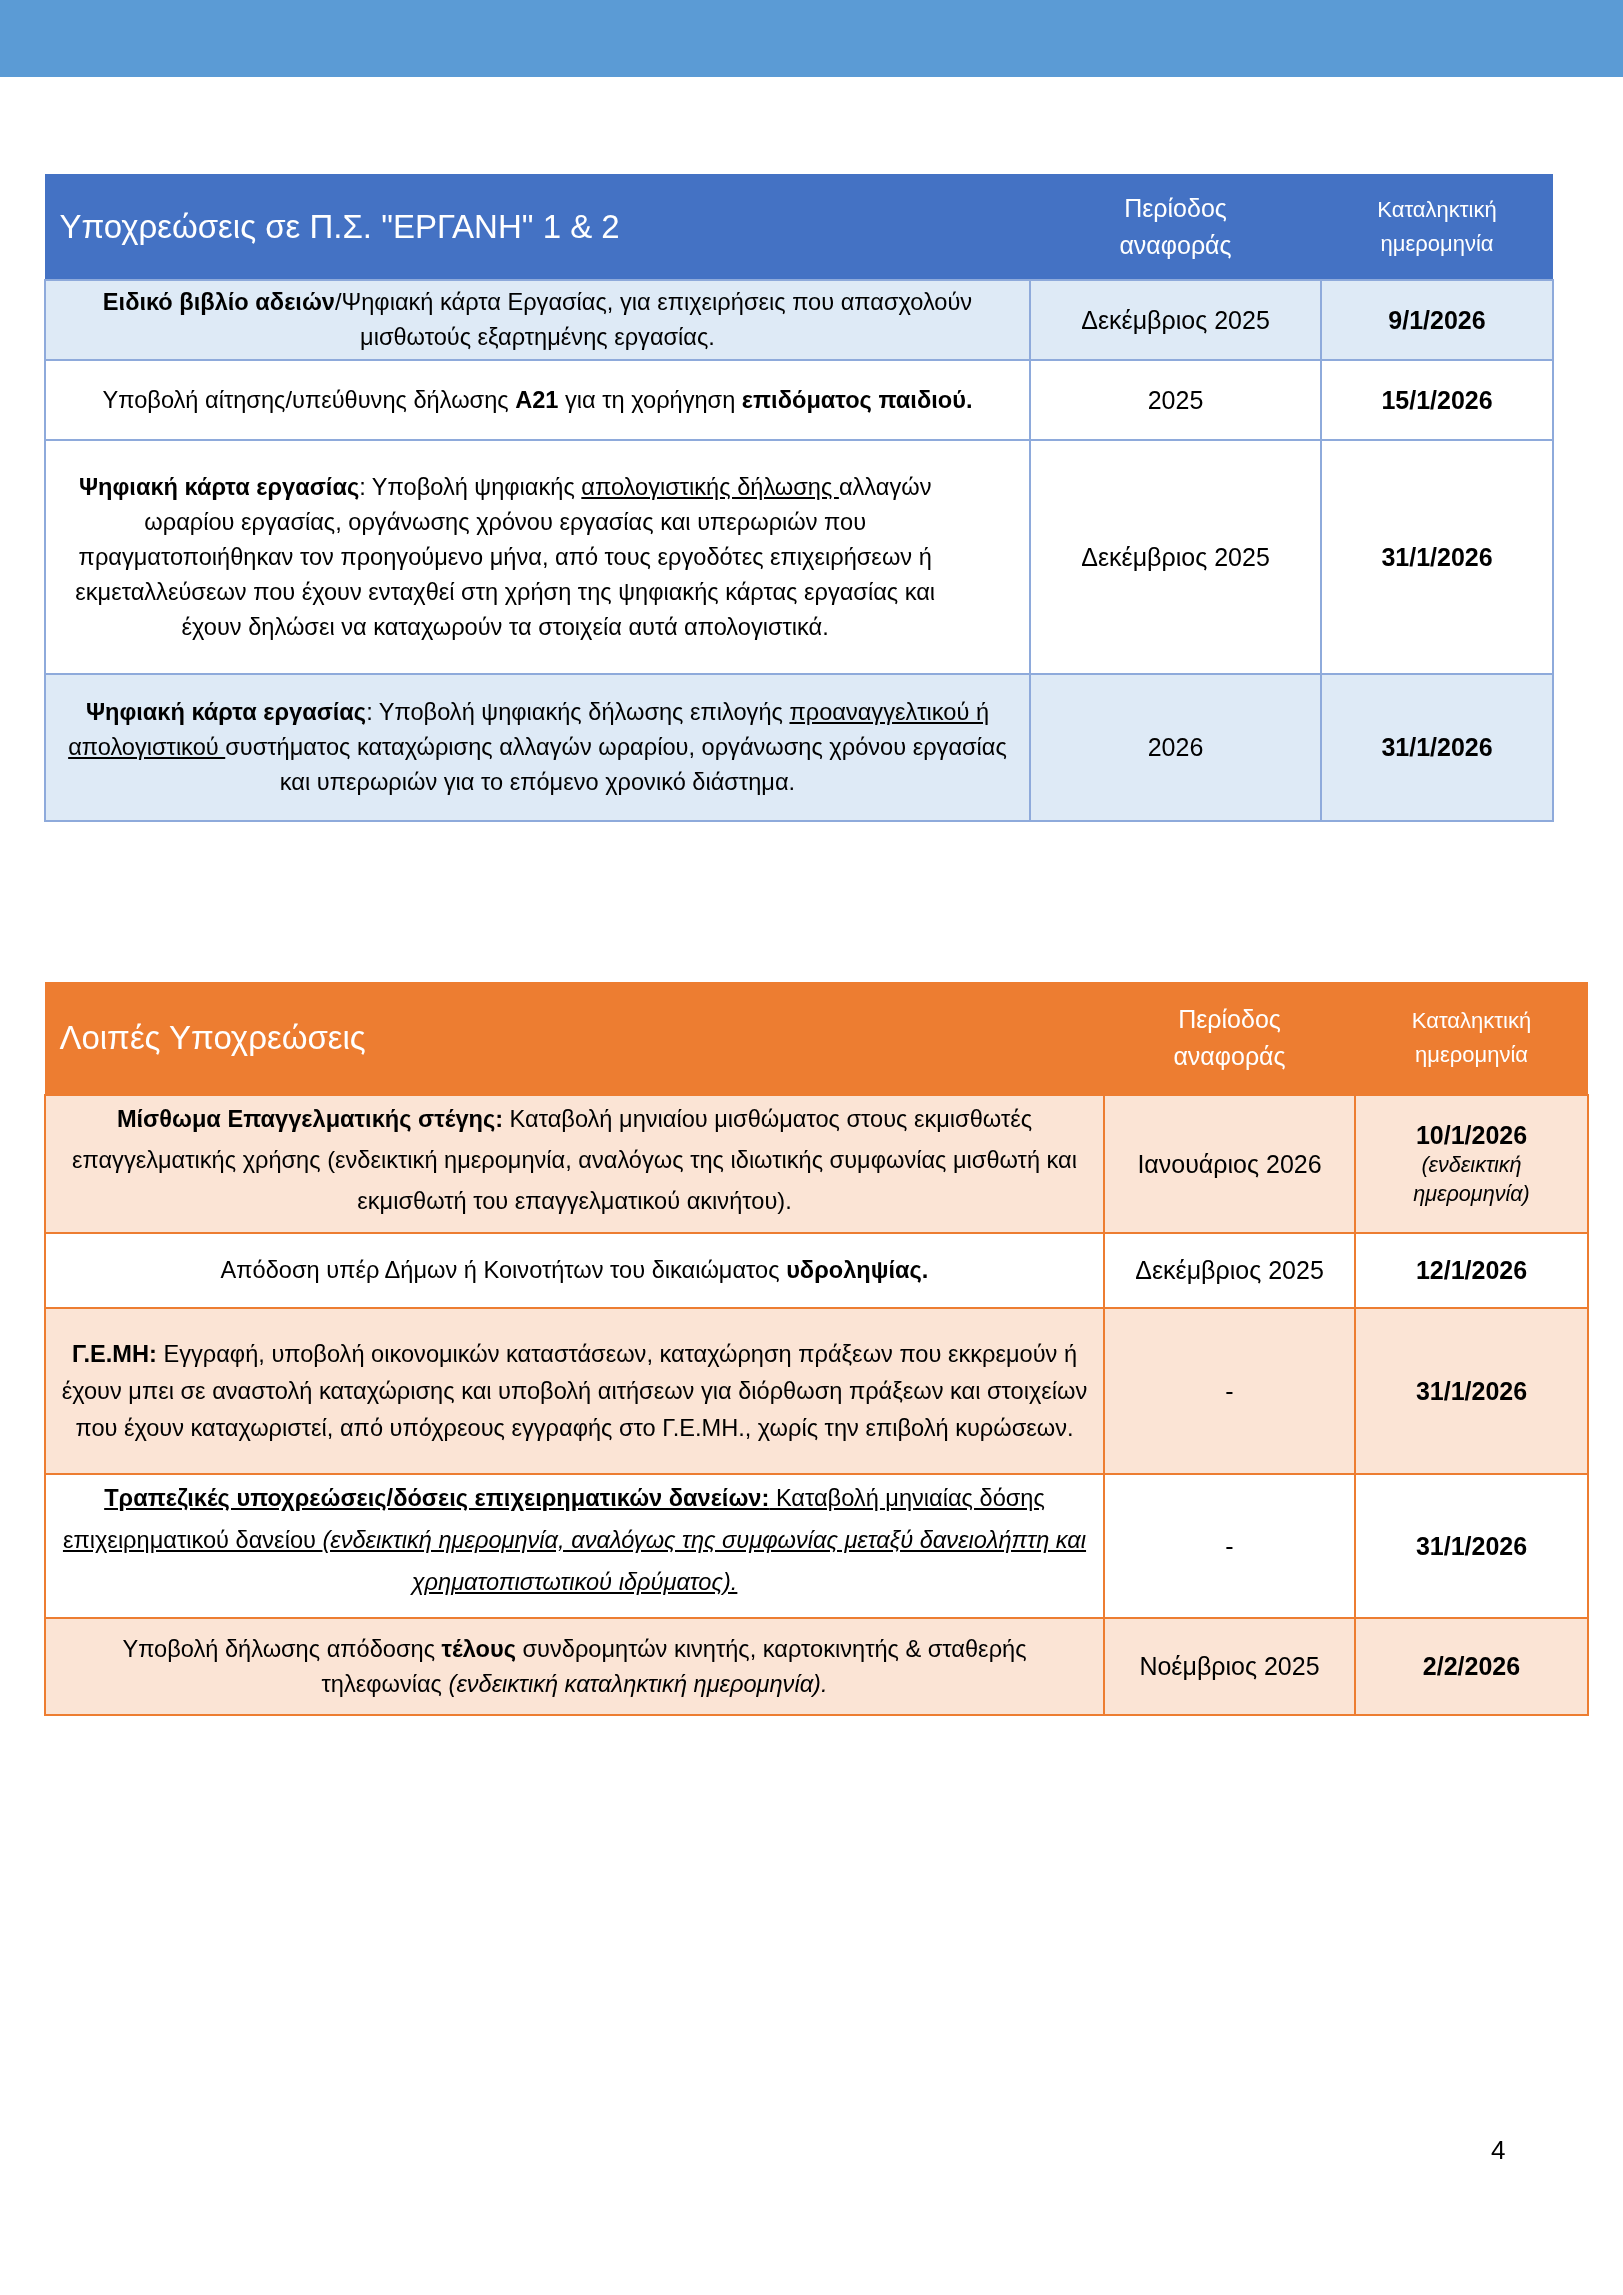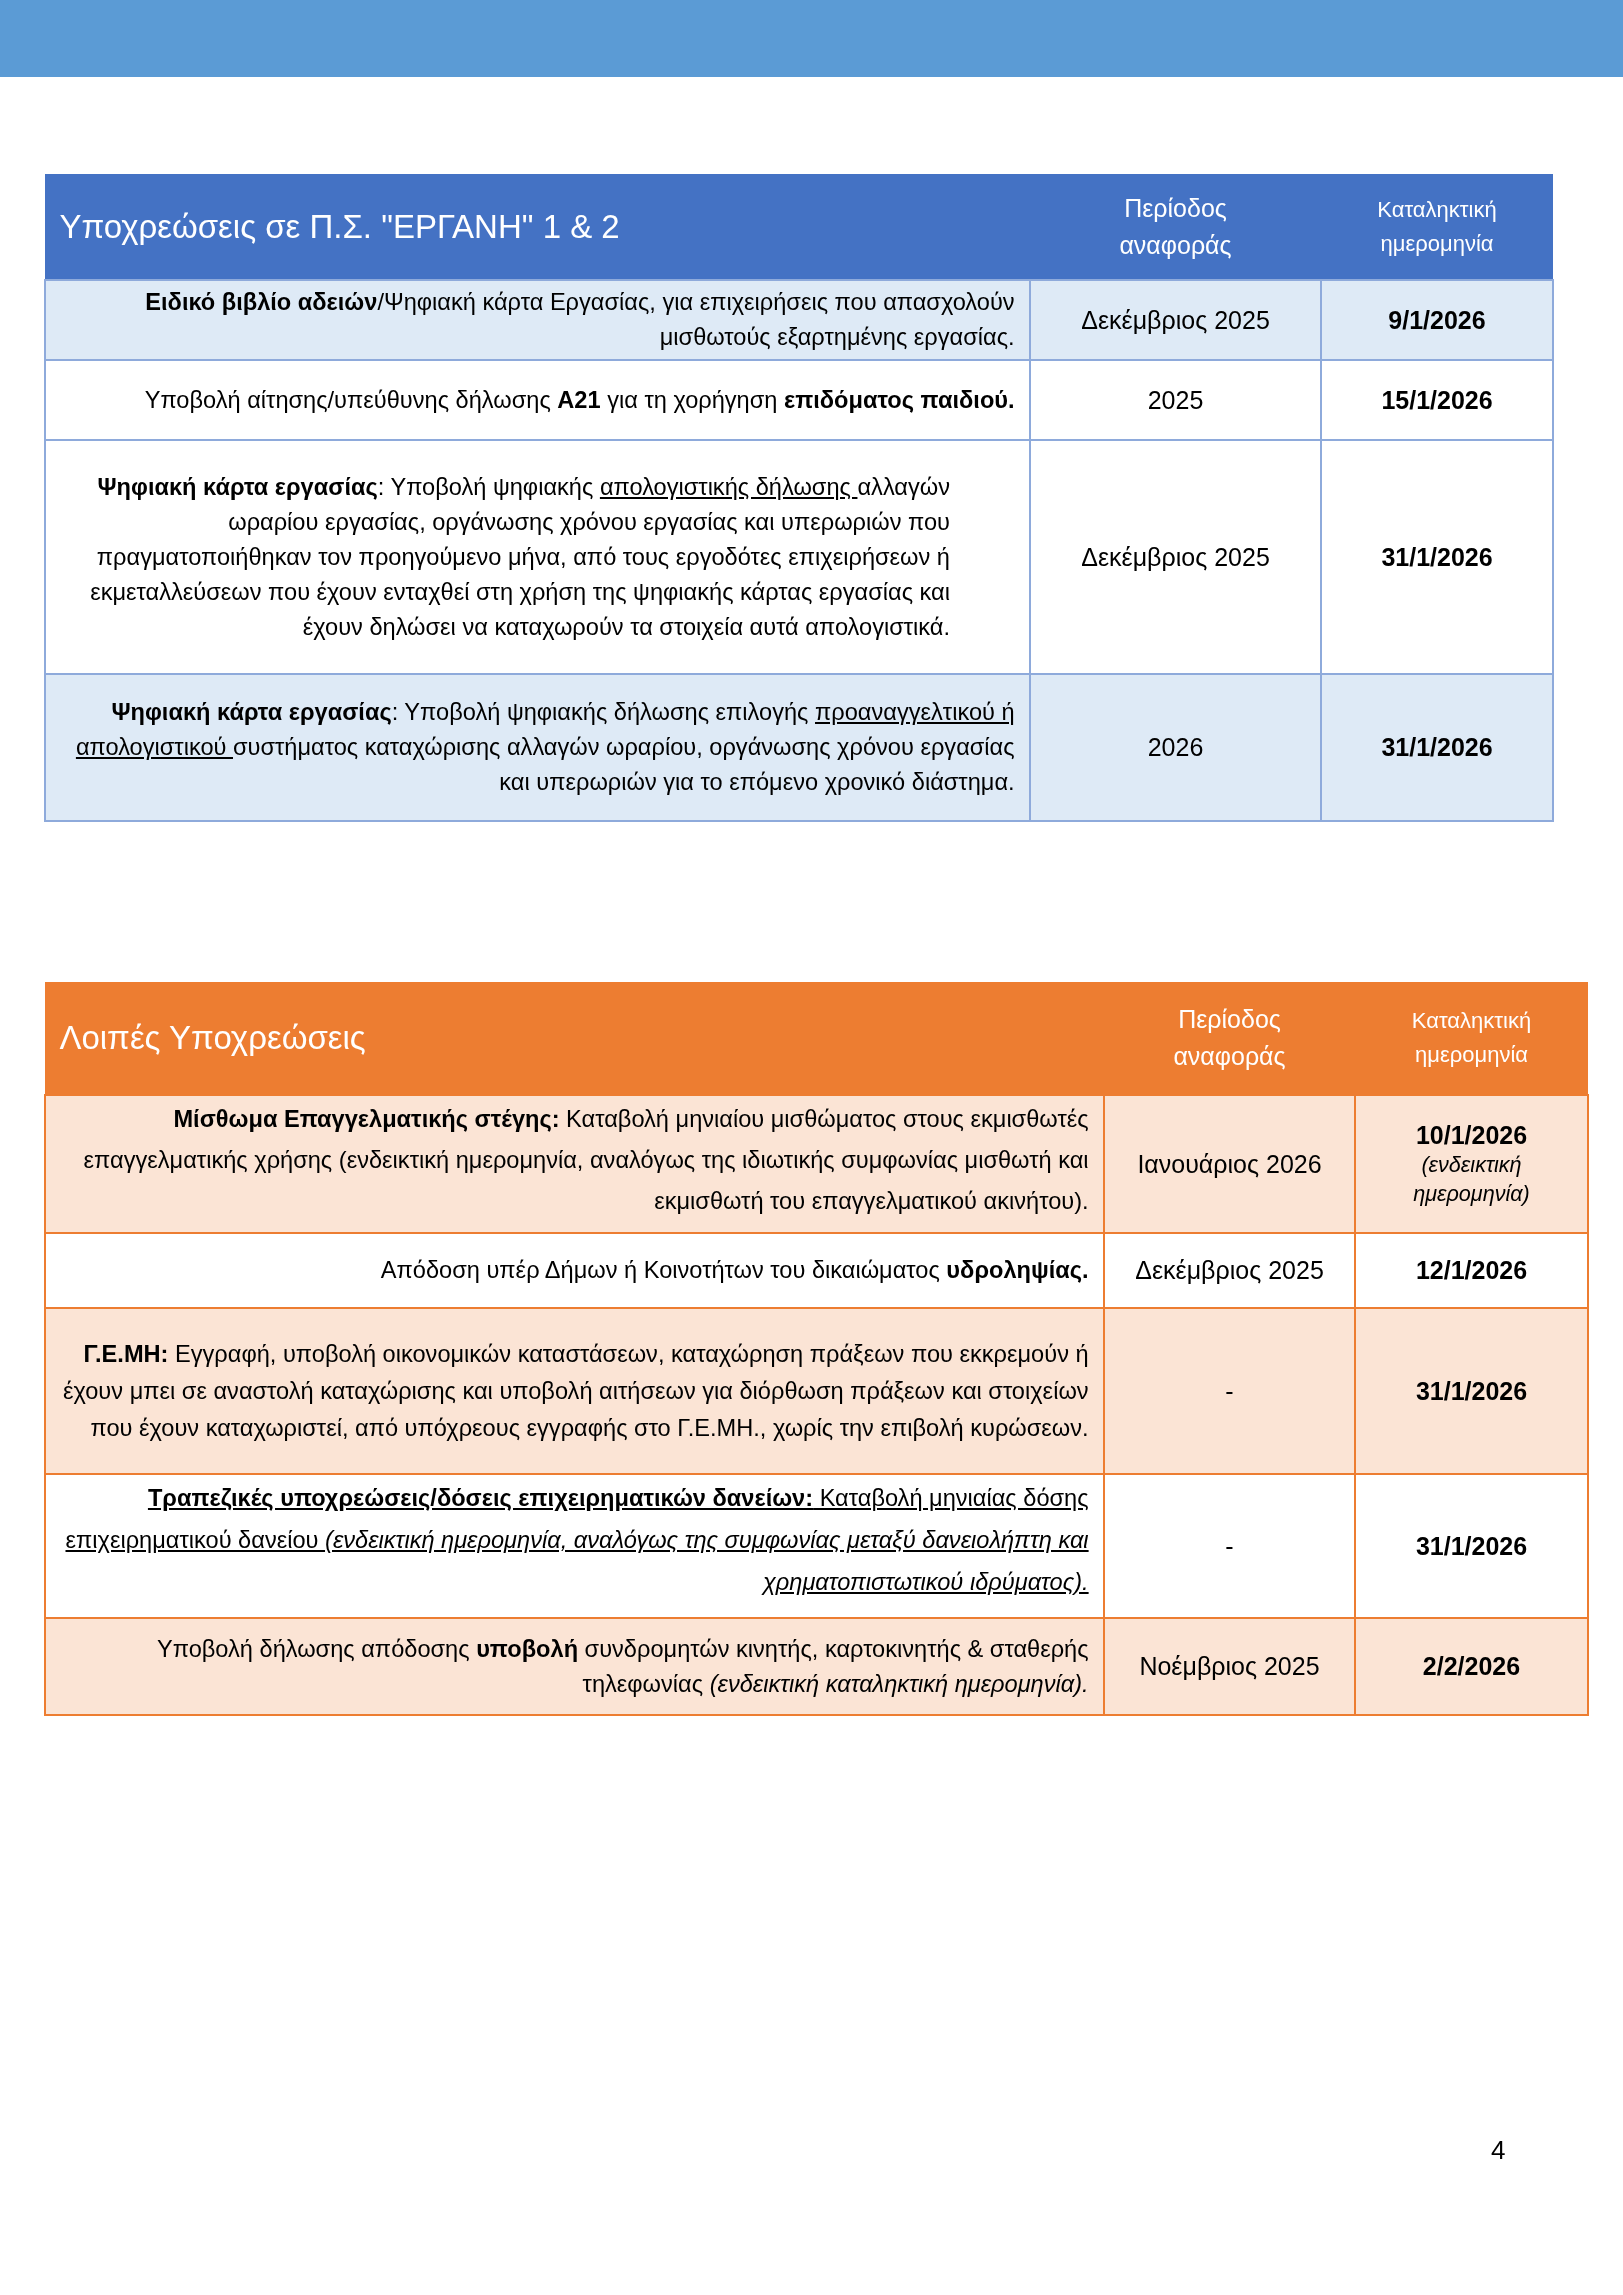--- a/index.html
+++ b/index.html
@@ -7,21 +7,21 @@
     width:1623px; height:2295px; background:#ffffff; position:relative; overflow:hidden;
     font-family:"Liberation Sans", "DejaVu Sans", sans-serif; color:#000;
   }
   .banner { position:absolute; left:0; top:0; width:1623px; height:77px; background:#5B9BD5; }
 
   table.ob { position:absolute; border-collapse:collapse; table-layout:fixed; }
   table.ob td, table.ob th { padding:0 14.4px; vertical-align:middle; }
   table.ob th { font-weight:normal; color:#fff; }
   th.title { text-align:left; font-size:33px; }
   th.col { text-align:center; font-size:25px; line-height:37px; }
-  td.desc { font-size:23.6px; line-height:35px; text-align:right; }
+  td.desc { font-size:23.6px; line-height:35px; text-align:center; }
   td.period { font-size:25px; text-align:center; }
   td.deadline { font-size:25px; text-align:center; font-weight:bold;margin-top:10px; }
   .note { display:block; font-weight:normal; font-style:italic; font-size:21.6px; line-height:29px; }
   .b { font-weight:bold; }
   .u { text-decoration:underline; }
   .i { font-style:italic; }
 
   
   #t1 { left:44px; top:174px; width:1508px; }
   #t1 thead tr { background:#4472C4; height:106px; }
@@ -124,21 +124,21 @@
       <td class="desc" style="line-height:37px;"><span class="b">Γ.Ε.ΜΗ:</span><span> Εγγραφή, υποβολή οικονομικών καταστάσεων, καταχώρηση πράξεων που εκκρεμούν ή έχουν μπει σε αναστολή καταχώρισης και υποβολή αιτήσεων για διόρθωση πράξεων και στοιχείων που έχουν καταχωριστεί, από υπόχρεους εγγραφής στο Γ.Ε.ΜΗ., χωρίς την επιβολή κυρώσεων.</span></td>
       <td class="period">-</td>
       <td class="deadline">31/1/2026</td>
     </tr>
     <tr class="plain" style="height:144px">
       <td class="desc" style="line-height:42px;vertical-align:top;padding-top:2px;text-decoration:underline;"><span class="b">Τραπεζικές υποχρεώσεις/δόσεις επιχειρηματικών δανείων:</span><span>  Καταβολή μηνιαίας δόσης επιχειρηματικού δανείου </span><span class="i">(ενδεικτική ημερομηνία, αναλόγως της συμφωνίας μεταξύ δανειολήπτη και χρηματοπιστωτικού ιδρύματος).</span></td>
       <td class="period">-</td>
       <td class="deadline">31/1/2026</td>
     </tr>
     <tr class="band" style="height:97px">
-      <td class="desc"><span>Υποβολή δήλωσης απόδοσης </span><span class="b">υποβολή</span><span> συνδρομητών κινητής, καρτοκινητής &amp; σταθερής τηλεφωνίας  </span><span class="i">(ενδεικτική καταληκτική  ημερομηνία).</span></td>
+      <td class="desc"><span>Υποβολή δήλωσης απόδοσης </span><span class="b">τέλους</span><span> συνδρομητών κινητής, καρτοκινητής &amp; σταθερής τηλεφωνίας  </span><span class="i">(ενδεικτική καταληκτική  ημερομηνία).</span></td>
       <td class="period">Νοέμβριος 2025</td>
       <td class="deadline">2/2/2026</td>
     </tr>
   </tbody>
 </table>
 
 <div class="page-num">4</div>
 
 
 </body></html>

